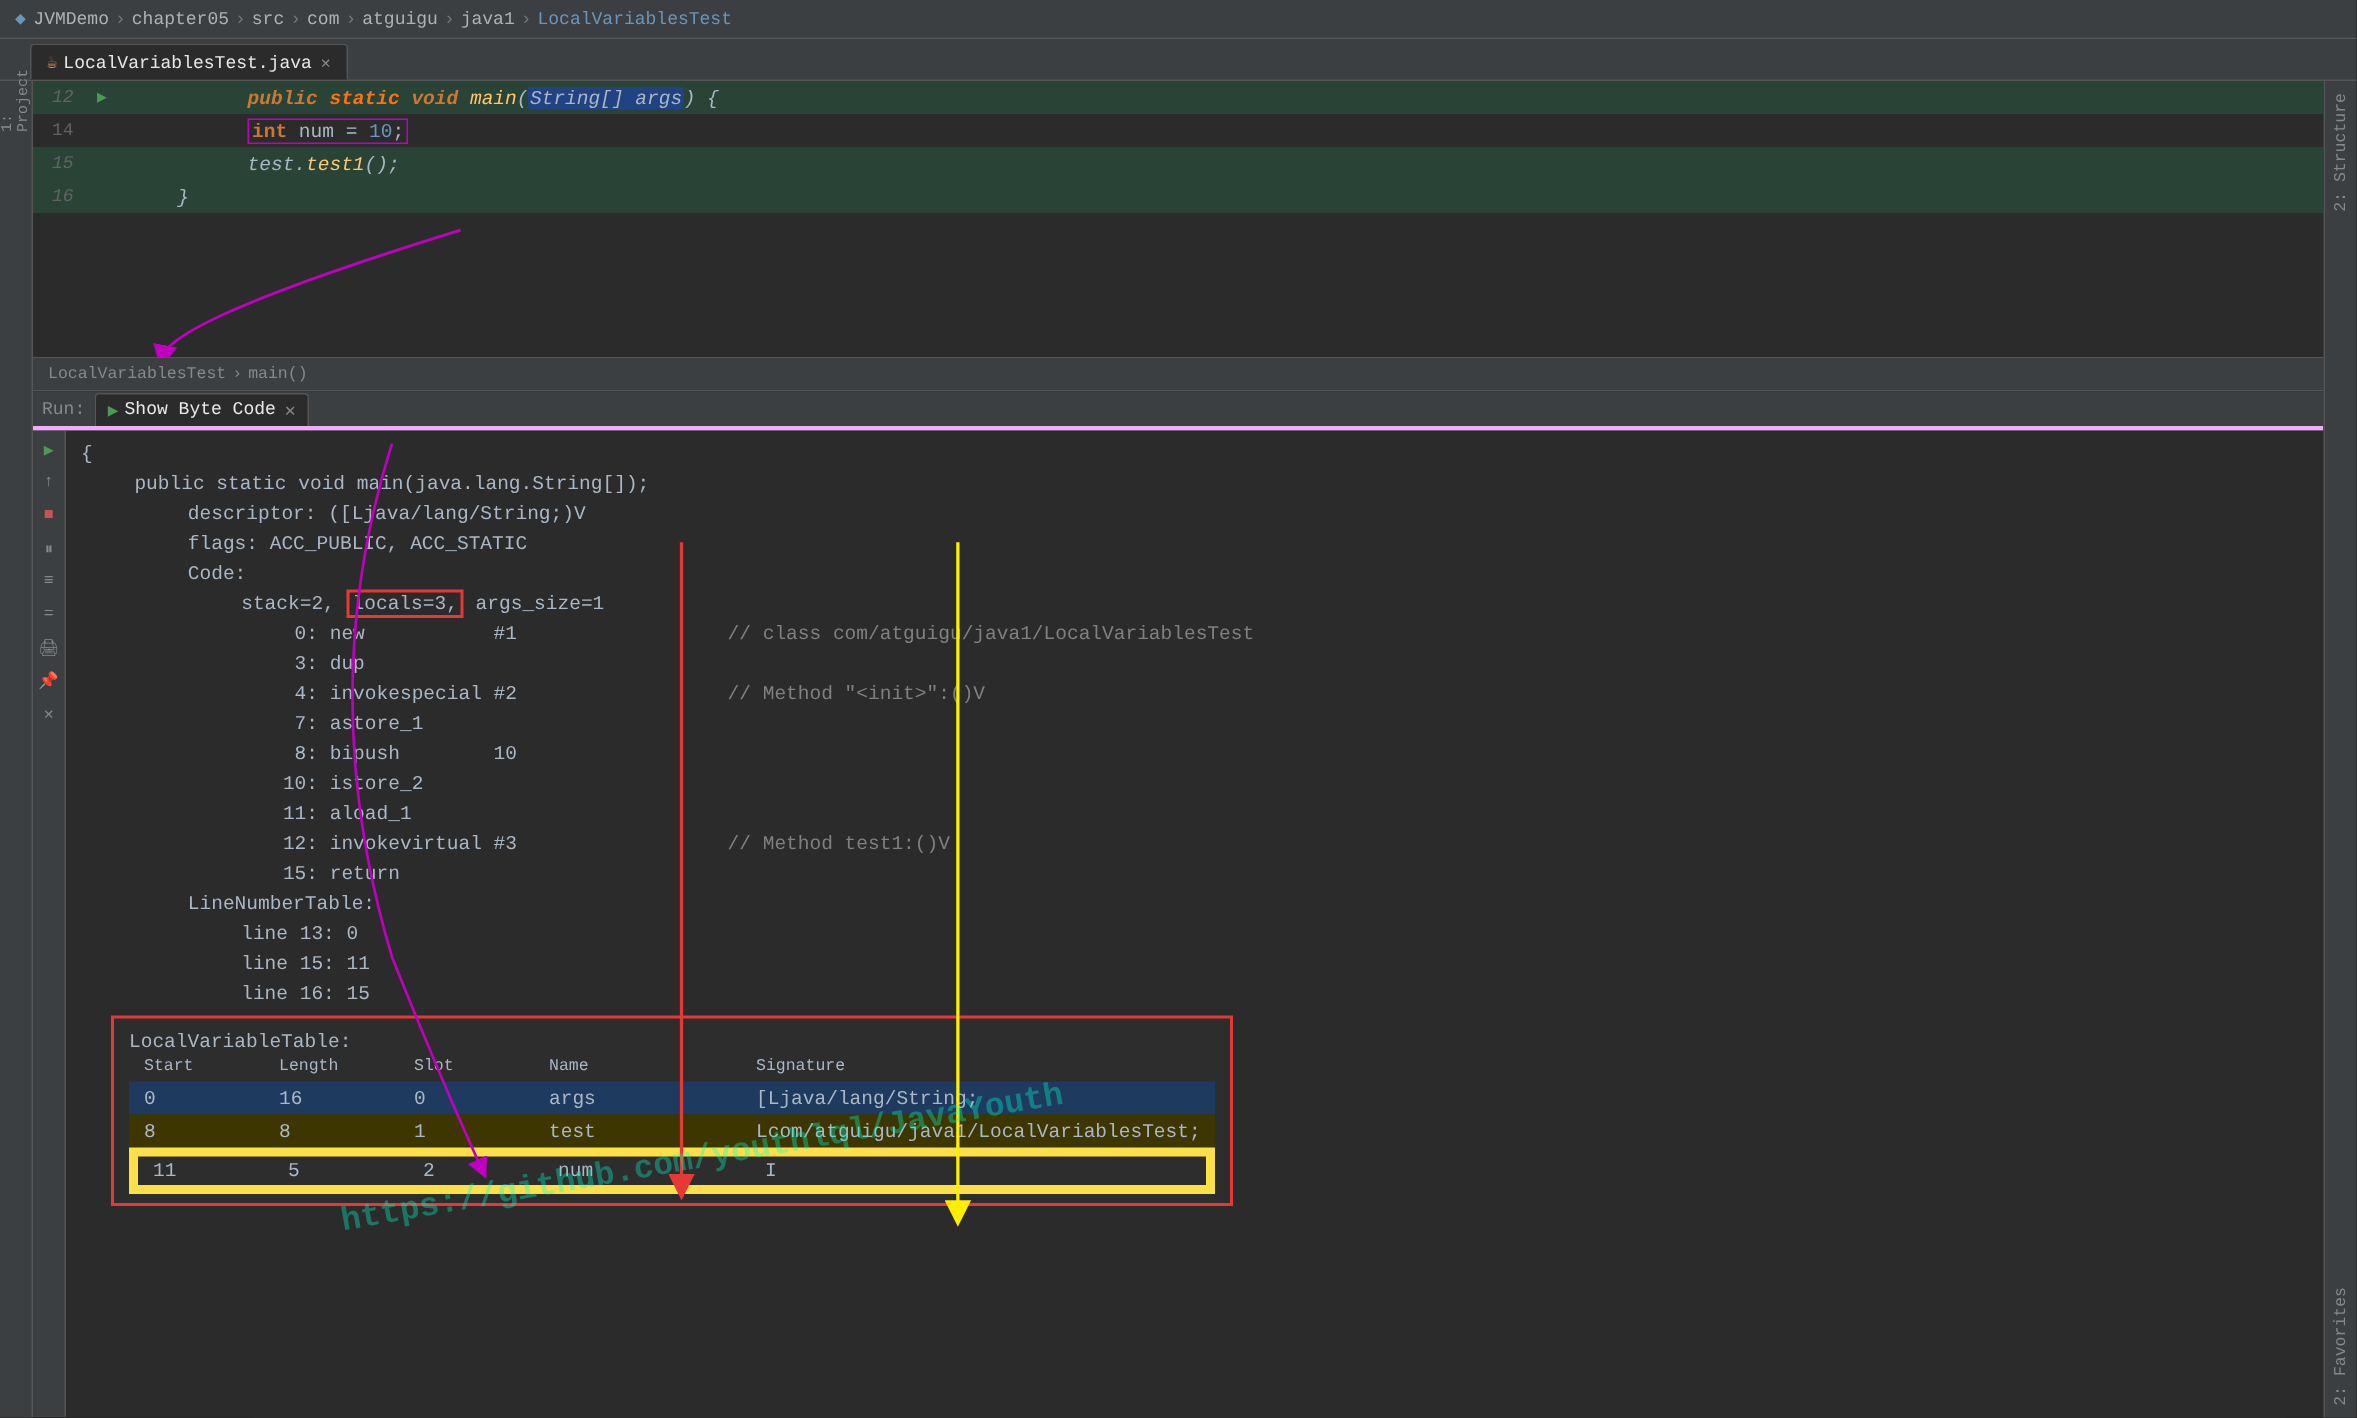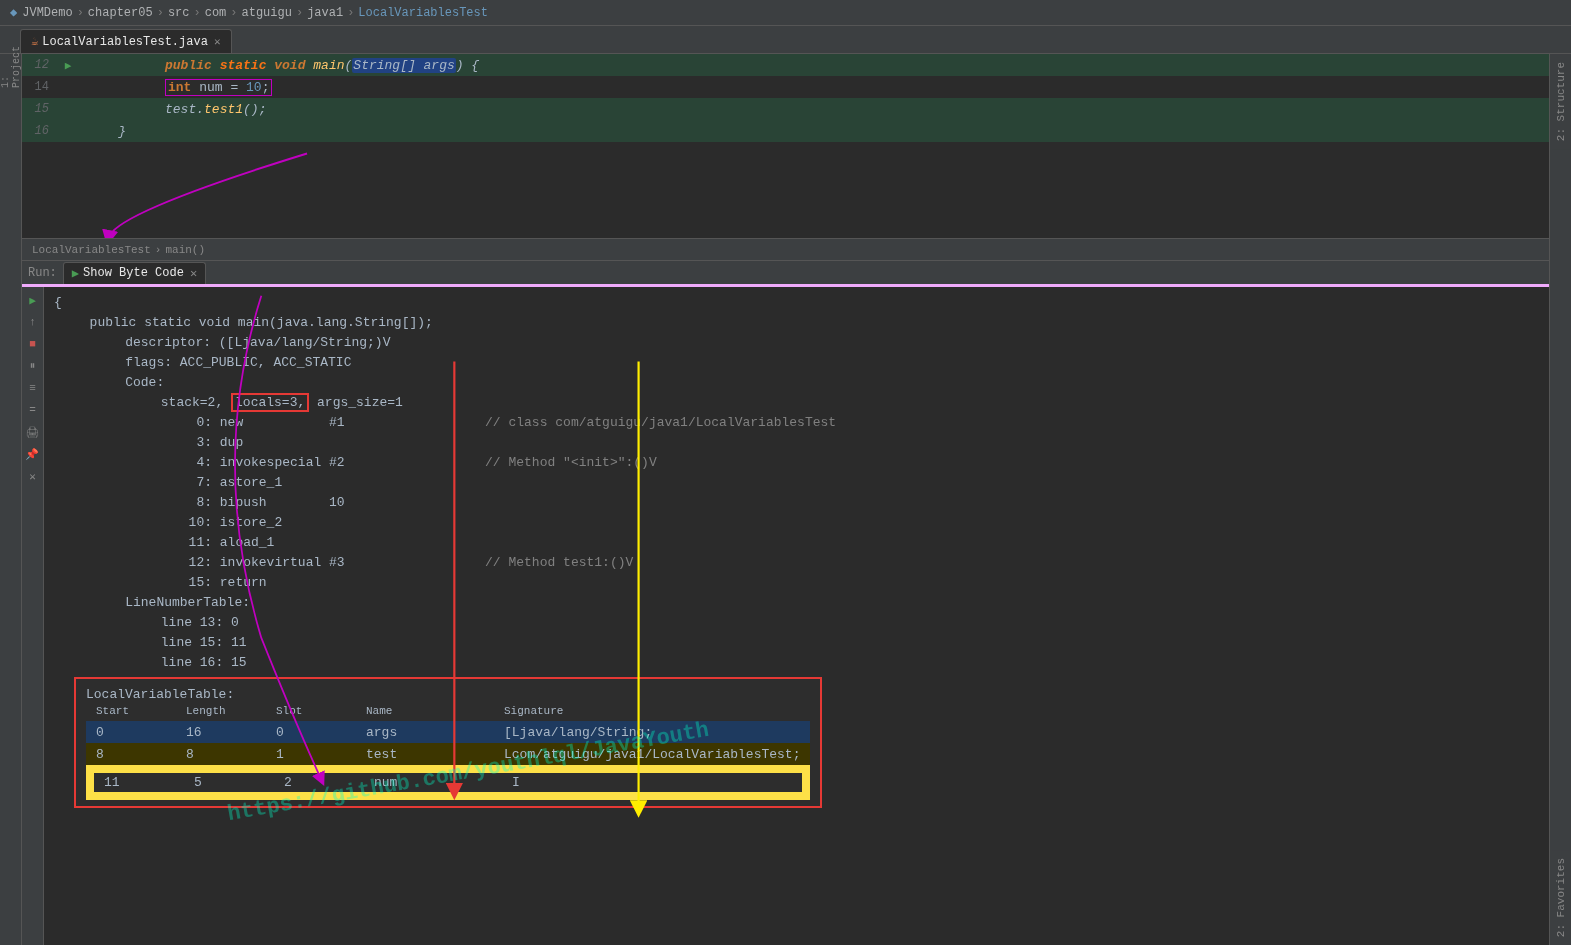--- a/index.html
+++ b/index.html
@@ -277,21 +277,21 @@
       display: flex;
       gap: 30px;
       font-size: 13px;
       padding: 2px 10px;
       min-height: 22px;
       align-items: center;
     }
     .lvt-row.row-blue { background: #1e3a5f; }
     .lvt-row.row-yellow { background: #3d3600; }
     .lvt-row.row-pink {
-      border: 8px solid #fde047;
+      border: 6px solid #fde047;
       background: transparent;
     }
     .lvt-col { min-width: 60px; }
     .lvt-col-wide { min-width: 250px; padding-left: 48px; }
 
     
     .overlay-svg {
       position: absolute;
       top: 0;
       left: 0;

